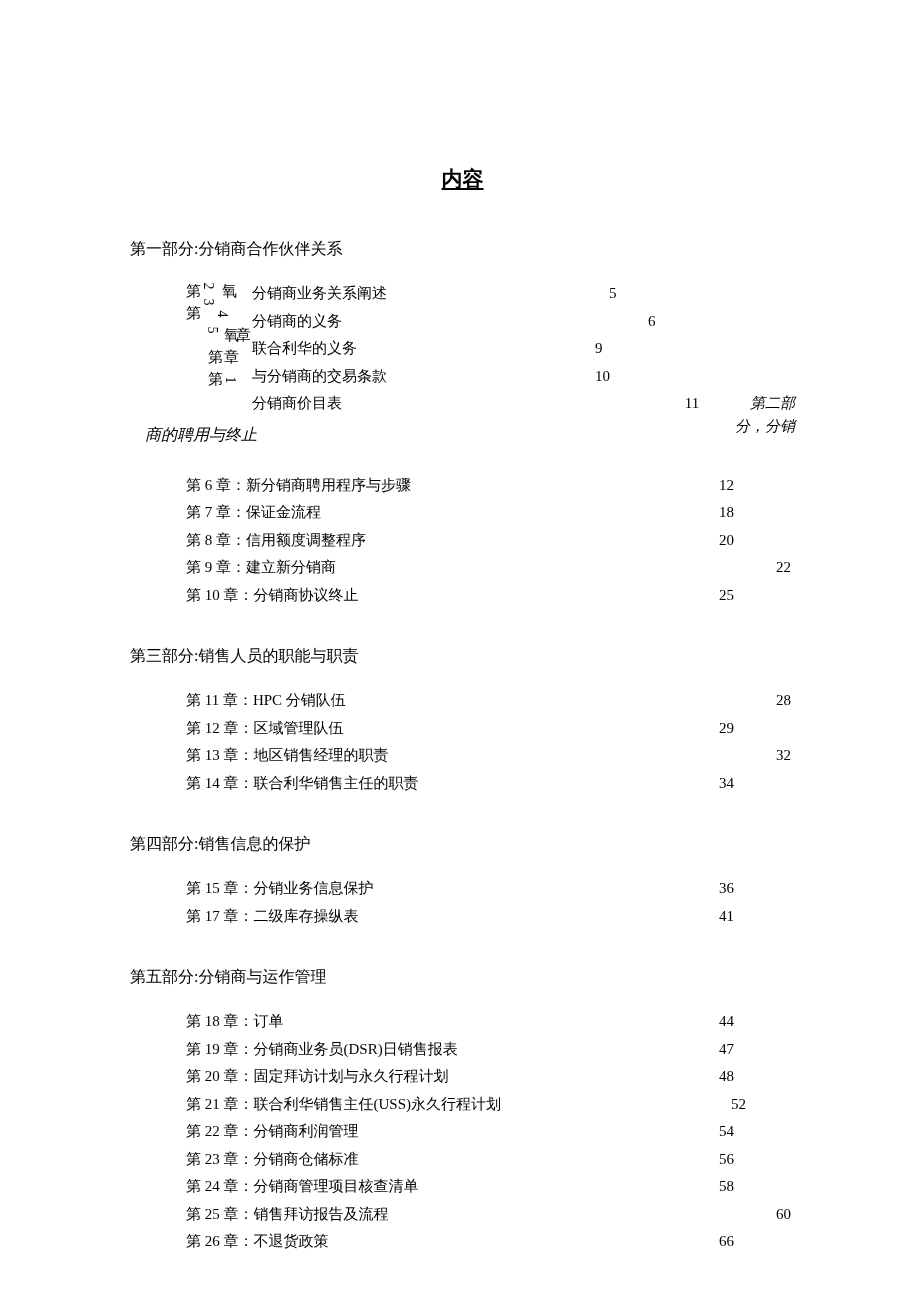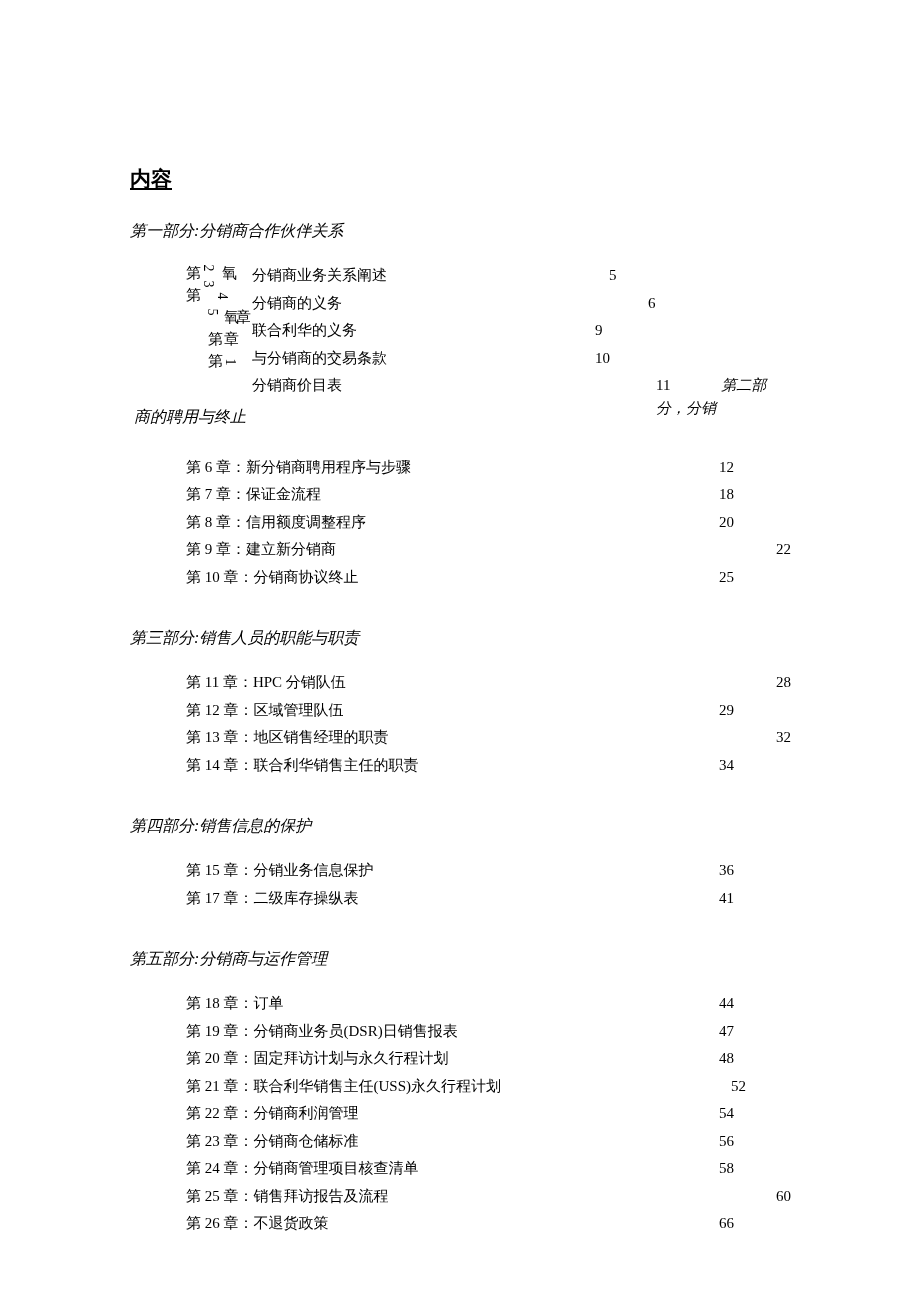--- a/index.html
+++ b/index.html
@@ -15,25 +15,25 @@
       font-size: 15px;
       color: #000000;
       position: relative;
     }
     .page {
       padding: 165px 125px 0 130px;
     }
     .main-title {
       font-size: 21px;
       text-decoration: underline;
-      margin-bottom: 28px;
+      margin-bottom: 46px;
       font-family: "SimSun", "宋体", serif;
+      text-align: center;
     }
     .section-title {
-      font-style: italic;
       font-family: "KaiTi", "楷体", serif;
       font-size: 16px;
       margin-bottom: 22px;
     }
     .toc-block {
       margin-left: 56px;
       margin-bottom: 40px;
       position: relative;
     }
     .toc-row {
@@ -75,36 +75,37 @@
     }
     .block1-items {
       margin-left: 66px;
     }
     .block1-row {
       display: flex;
       margin-bottom: 5px;
       font-size: 15px;
       line-height: 1.5;
       position: relative;
+      text-align: right;
     }
     .block1-row .pagenum {
       position: absolute;
     }
     .block1-tail {
       display: inline;
       font-style: italic;
       font-family: "KaiTi", "楷体", serif;
       margin-left: 47px;
     }
     .section2-continue {
       font-style: italic;
       font-family: "KaiTi", "楷体", serif;
       font-size: 16px;
       margin-bottom: 28px;
-      margin-left: 4px;
+      margin-left: 15px;
     }
   </style>
 </head>
 <body>
 
 <div class="page">
 
   <h1 class="main-title">内容</h1>
 
   <div class="section-title">第一部分:分销商合作伙伴关系</div>

